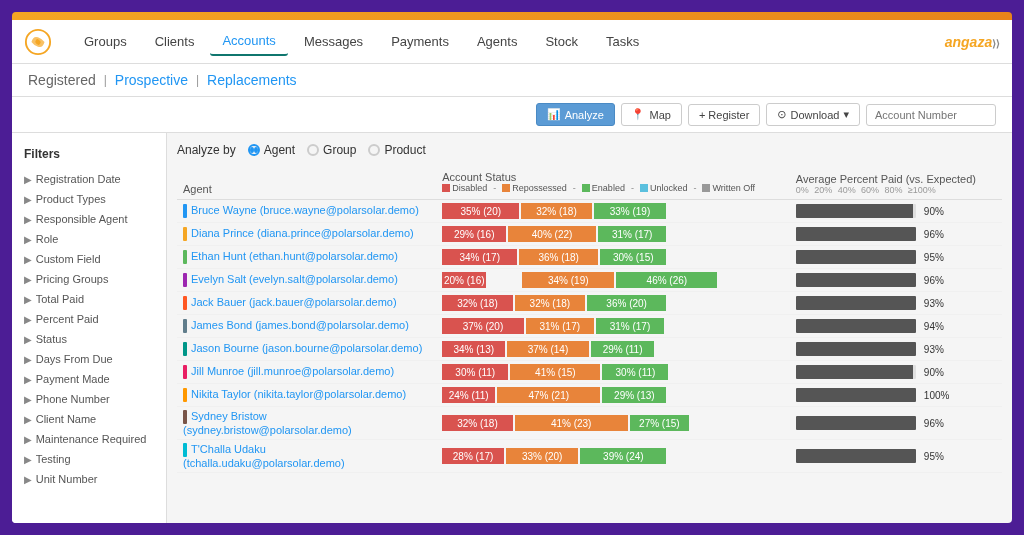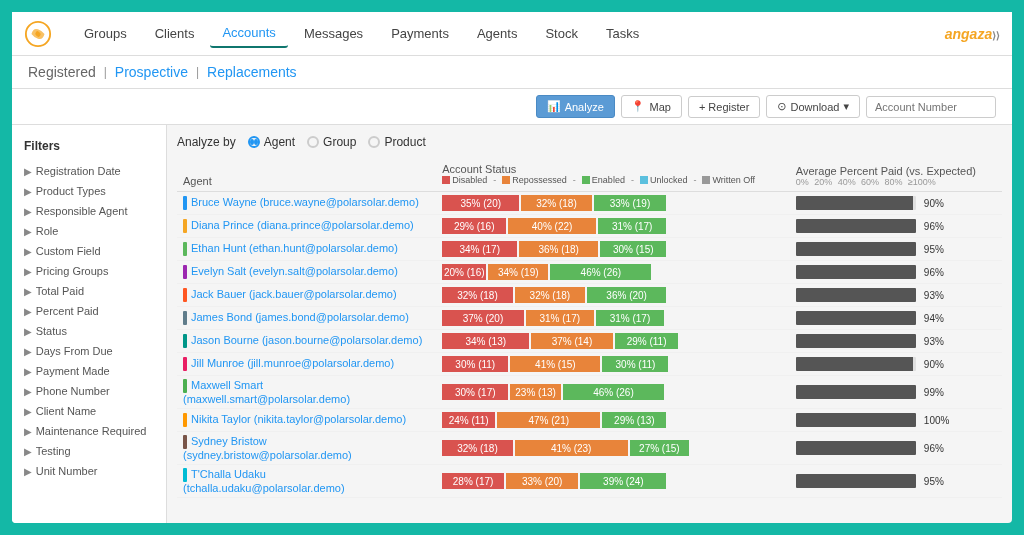--- a/index.html
+++ b/index.html
@@ -1,24 +1,24 @@
 <!DOCTYPE html>
 <html><head>
   <meta charset="utf-8">
   <style>
     * { box-sizing: border-box; margin: 0; padding: 0; }
     body { font-family: Arial, sans-serif; font-size: 12px; background: #e8e8e8; }
 
     .outer-wrapper {
       width: 1024px;
       height: 535px;
-      background: #14b8a6;
+      background: #4c1d95;
       padding: 12px;
       display: flex;
-      flex-direction: row;
+      flex-direction: column;
     }
 
     .top-bar {
       height: 8px;
       background: linear-gradient(to right, #f5a623, #e8841a);
       border-radius: 4px 4px 0 0;
     }
 
     .main-container {
       background: #f5f5f5;
@@ -553,21 +553,21 @@
       </div>
       <span class="pct-label">95%</span>
     </div>
   </td>
               </tr>
               <tr>
                 <td><span class="agent-color-bar" style="background:#9c27b0;"></span><span class="agent-name">Evelyn Salt (evelyn.salt@polarsolar.demo)</span></td>
                 <td>
     <div class="status-bar-container">
       <div class="status-seg seg-disabled" style="width:44px;">20% (16)</div>
-      <div class="status-seg seg-repossessed" style="width:60px;">34% (19)</div>
+      <div class="status-seg seg-repossessed" style="width:92px;margin-left:34px;">34% (19)</div>
       <div class="status-seg seg-enabled" style="width:101.2px;">46% (26)</div>
     </div>
   </td>
                 <td>
     <div style="display:flex;align-items:center;gap:4px;">
       <div class="progress-bar-outer">
         <div class="progress-bar-inner" style="width:124.80000000000001px;"></div>
       </div>
       <span class="pct-label">96%</span>
     </div>
@@ -606,21 +606,21 @@
         <div class="progress-bar-inner" style="width:122.2px;"></div>
       </div>
       <span class="pct-label">94%</span>
     </div>
   </td>
               </tr>
               <tr>
                 <td><span class="agent-color-bar" style="background:#009688;"></span><span class="agent-name">Jason Bourne (jason.bourne@polarsolar.demo)</span></td>
                 <td>
     <div class="status-bar-container">
-      <div class="status-seg seg-disabled" style="width:87px;">34% (13)</div>
+      <div class="status-seg seg-disabled" style="width:63px;">34% (13)</div>
       <div class="status-seg seg-repossessed" style="width:81.4px;">37% (14)</div>
       <div class="status-seg seg-enabled" style="width:63.800000000000004px;">29% (11)</div>
     </div>
   </td>
                 <td>
     <div style="display:flex;align-items:center;gap:4px;">
       <div class="progress-bar-outer">
         <div class="progress-bar-inner" style="width:120.9px;"></div>
       </div>
       <span class="pct-label">93%</span>
@@ -639,38 +639,20 @@
                 <td>
     <div style="display:flex;align-items:center;gap:4px;">
       <div class="progress-bar-outer">
         <div class="progress-bar-inner" style="width:117px;"></div>
       </div>
       <span class="pct-label">90%</span>
     </div>
   </td>
               </tr>
               <tr>
-                <td><span class="agent-color-bar" style="background:#4caf50;"></span><span class="agent-name">Maxwell Smart (maxwell.smart@polarsolar.demo)</span></td>
-                <td>
-    <div class="status-bar-container">
-      <div class="status-seg seg-disabled" style="width:66px;">30% (17)</div>
-      <div class="status-seg seg-repossessed" style="width:50.6px;">23% (13)</div>
-      <div class="status-seg seg-enabled" style="width:101.2px;">46% (26)</div>
-    </div>
-  </td>
-                <td>
-    <div style="display:flex;align-items:center;gap:4px;">
-      <div class="progress-bar-outer">
-        <div class="progress-bar-inner" style="width:128.70000000000002px;"></div>
-      </div>
-      <span class="pct-label">99%</span>
-    </div>
-  </td>
-              </tr>
-              <tr>
                 <td><span class="agent-color-bar" style="background:#ff9800;"></span><span class="agent-name">Nikita Taylor (nikita.taylor@polarsolar.demo)</span></td>
                 <td>
     <div class="status-bar-container">
       <div class="status-seg seg-disabled" style="width:52.800000000000004px;">24% (11)</div>
       <div class="status-seg seg-repossessed" style="width:103.4px;">47% (21)</div>
       <div class="status-seg seg-enabled" style="width:63.800000000000004px;">29% (13)</div>
     </div>
   </td>
                 <td>
     <div style="display:flex;align-items:center;gap:4px;">

